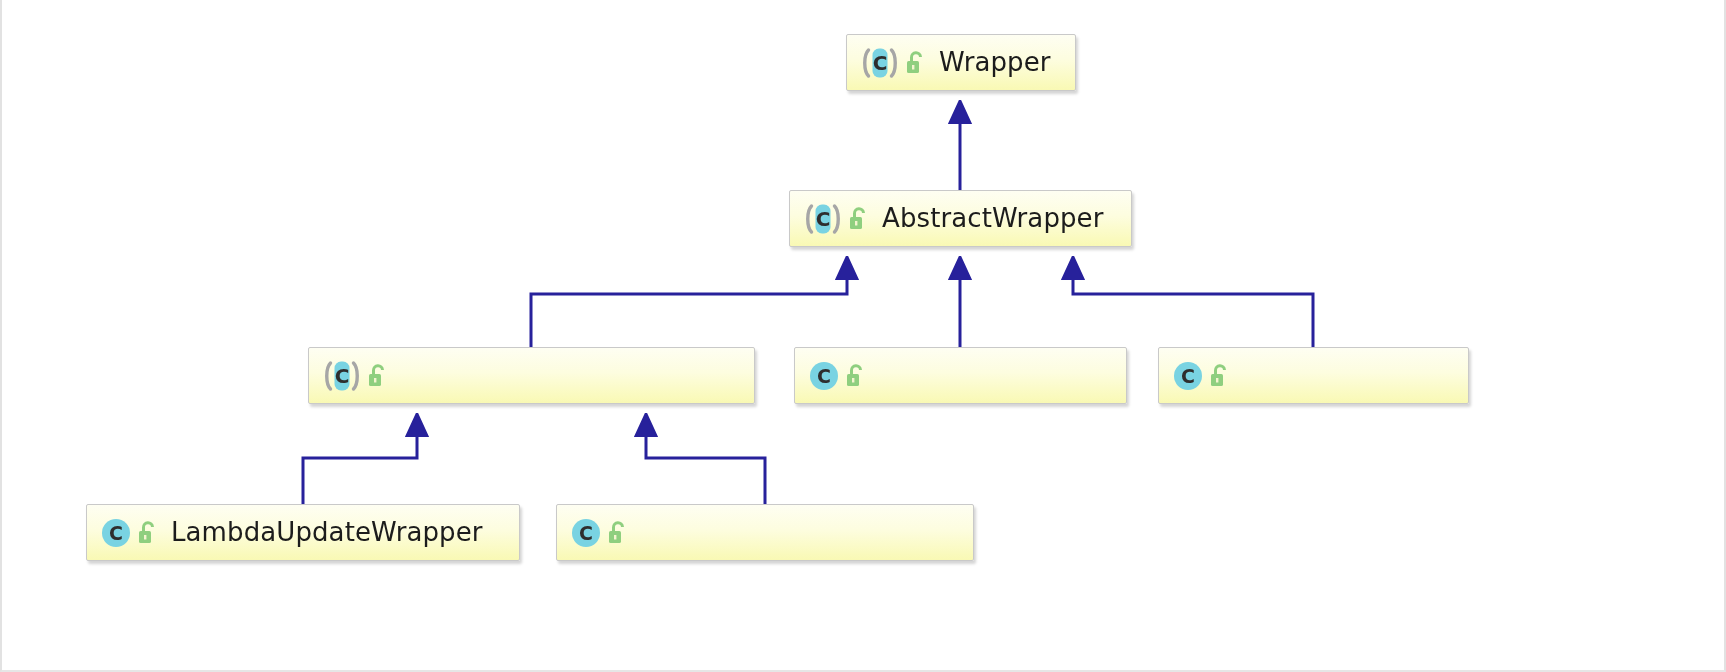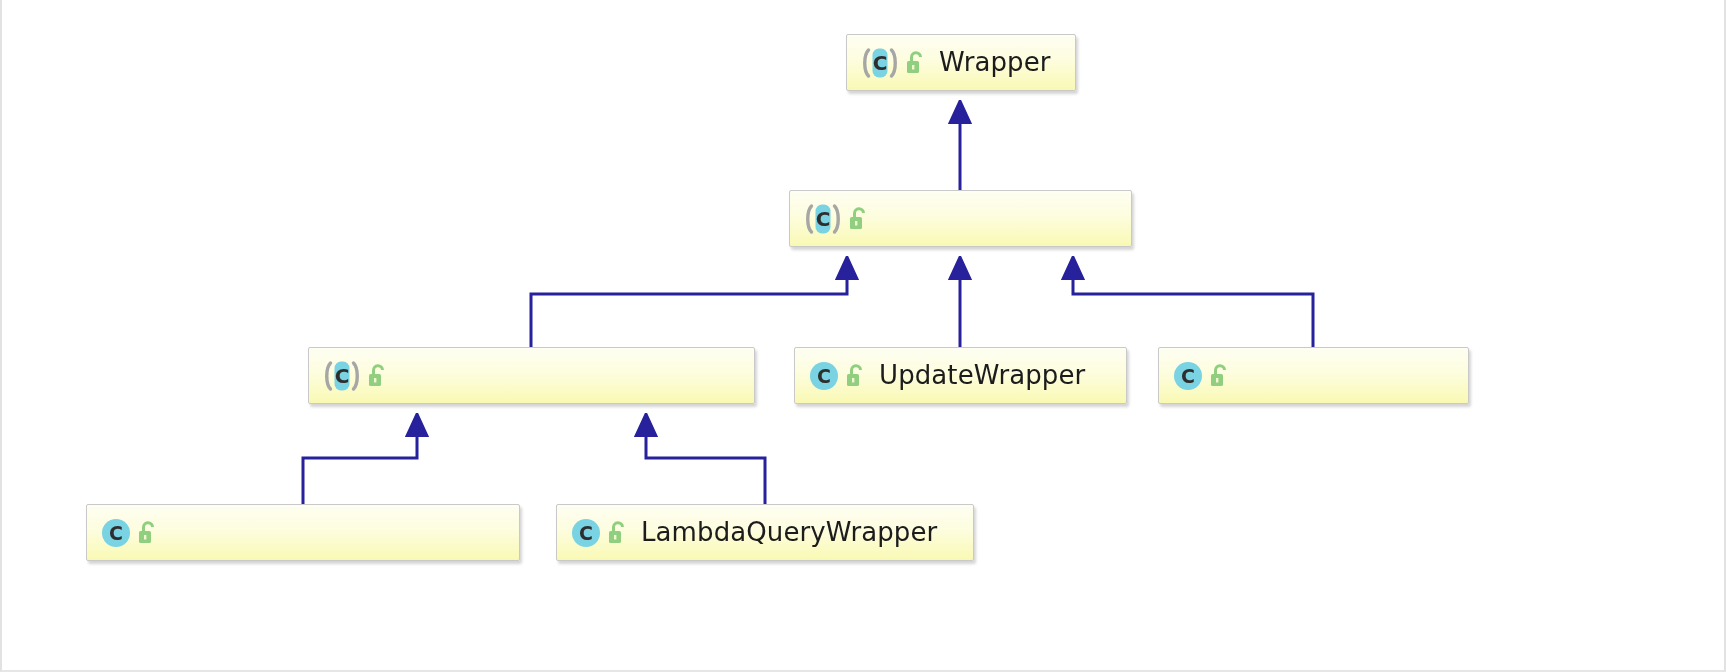--- a/index.html
+++ b/index.html
@@ -138,20 +138,21 @@
         </svg>
       </span>
       <span class="lock-icon">
         <svg width="22" height="26" viewBox="0 0 22 26" xmlns="http://www.w3.org/2000/svg">
           <path d="M7.5 11 V7.5 A4.5 4.5 0 0 1 16.5 7" fill="none" stroke="#8fcf7f" stroke-width="3"></path>
           <rect x="3" y="11" width="12" height="12" rx="1.6" fill="#8fcf7f"></rect>
           <rect x="8" y="15" width="2.4" height="4.5" fill="#f4f4cf"></rect>
         </svg>
       </span>
     </span>
+    <span class="node-label">AbstractWrapper</span>
   </div>
 
   <div class="node" style="left:308px; top:347px; width:447px; height:57px;">
     <span class="icon-group">
       <span class="class-icon">
         <svg width="38" height="34" viewBox="0 0 38 34" xmlns="http://www.w3.org/2000/svg">
           <path d="M7.5 4 C2.5 9, 2.5 25, 7.5 30" fill="none" stroke="#a6a6a6" stroke-width="3.4" stroke-linecap="round"></path>
           <path d="M30.5 4 C35.5 9, 35.5 25, 30.5 30" fill="none" stroke="#a6a6a6" stroke-width="3.4" stroke-linecap="round"></path>
           <rect x="11.5" y="2.5" width="15" height="29" rx="6.5" fill="#79d3e2"></rect>
           <text x="19" y="24" text-anchor="middle" font-family="DejaVu Sans, sans-serif" font-size="20" font-weight="bold" fill="#2e2e2e">C</text>
@@ -176,21 +177,20 @@
         </svg>
       </span>
       <span class="lock-icon">
         <svg width="22" height="26" viewBox="0 0 22 26" xmlns="http://www.w3.org/2000/svg">
           <path d="M7.5 11 V7.5 A4.5 4.5 0 0 1 16.5 7" fill="none" stroke="#8fcf7f" stroke-width="3"></path>
           <rect x="3" y="11" width="12" height="12" rx="1.6" fill="#8fcf7f"></rect>
           <rect x="8" y="15" width="2.4" height="4.5" fill="#f4f4cf"></rect>
         </svg>
       </span>
     </span>
-    <span class="node-label">UpdateWrapper</span>
   </div>
 
   <div class="node" style="left:1158px; top:347px; width:311px; height:57px;">
     <span class="icon-group">
       <span class="class-icon concrete">
         <svg width="30" height="34" viewBox="0 0 30 34" xmlns="http://www.w3.org/2000/svg">
           <circle cx="15" cy="17" r="14" fill="#79d3e2"></circle>
           <text x="15" y="24" text-anchor="middle" font-family="DejaVu Sans, sans-serif" font-size="19" font-weight="bold" fill="#2e2e2e">C</text>
         </svg>
       </span>
@@ -213,34 +213,34 @@
         </svg>
       </span>
       <span class="lock-icon">
         <svg width="22" height="26" viewBox="0 0 22 26" xmlns="http://www.w3.org/2000/svg">
           <path d="M7.5 11 V7.5 A4.5 4.5 0 0 1 16.5 7" fill="none" stroke="#8fcf7f" stroke-width="3"></path>
           <rect x="3" y="11" width="12" height="12" rx="1.6" fill="#8fcf7f"></rect>
           <rect x="8" y="15" width="2.4" height="4.5" fill="#f4f4cf"></rect>
         </svg>
       </span>
     </span>
+    <span class="node-label">LambdaUpdateWrapper</span>
   </div>
 
   <div class="node" style="left:556px; top:504px; width:418px; height:57px;">
     <span class="icon-group">
       <span class="class-icon concrete">
         <svg width="30" height="34" viewBox="0 0 30 34" xmlns="http://www.w3.org/2000/svg">
           <circle cx="15" cy="17" r="14" fill="#79d3e2"></circle>
           <text x="15" y="24" text-anchor="middle" font-family="DejaVu Sans, sans-serif" font-size="19" font-weight="bold" fill="#2e2e2e">C</text>
         </svg>
       </span>
       <span class="lock-icon">
         <svg width="22" height="26" viewBox="0 0 22 26" xmlns="http://www.w3.org/2000/svg">
           <path d="M7.5 11 V7.5 A4.5 4.5 0 0 1 16.5 7" fill="none" stroke="#8fcf7f" stroke-width="3"></path>
           <rect x="3" y="11" width="12" height="12" rx="1.6" fill="#8fcf7f"></rect>
           <rect x="8" y="15" width="2.4" height="4.5" fill="#f4f4cf"></rect>
         </svg>
       </span>
     </span>
-    <span class="node-label">LambdaQueryWrapper</span>
   </div>
 
 </div>
 
 </body></html>

